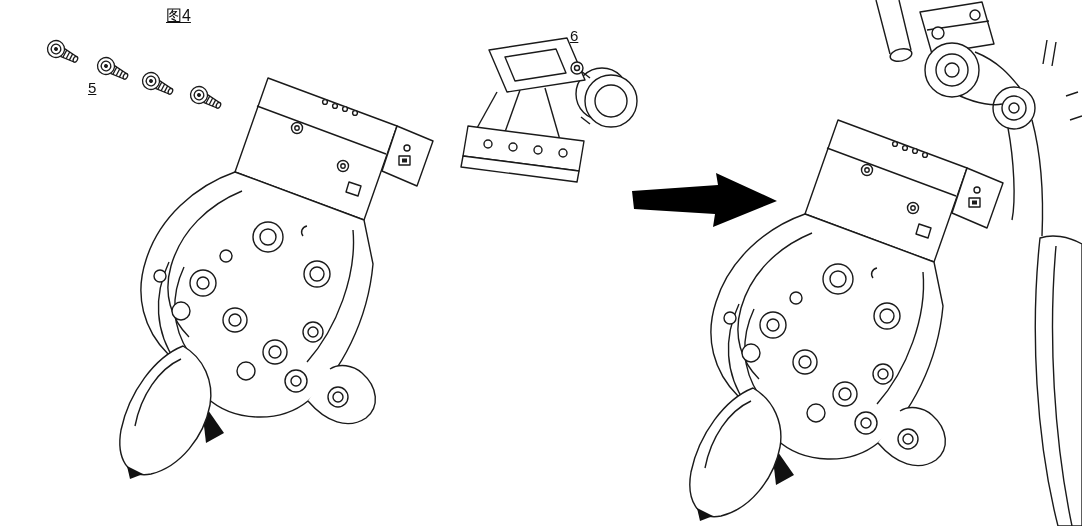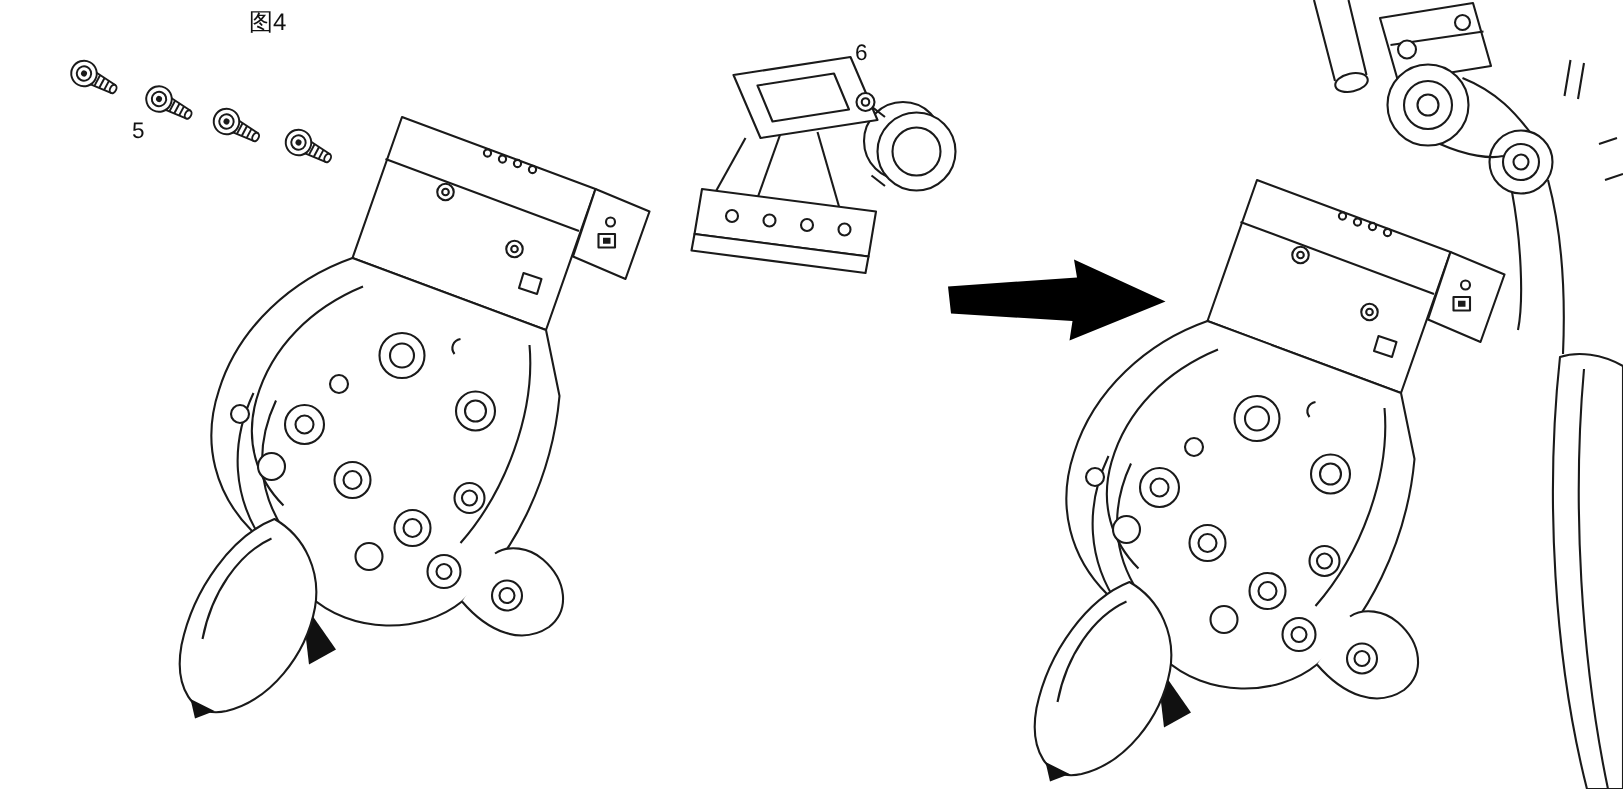--- a/index.html
+++ b/index.html
@@ -21,20 +21,21 @@
     top: 0;
     display: block;
   }
   .label {
     position: absolute;
     color: #111111;
     font-size: 15px;
     line-height: 1;
     user-select: none;
     white-space: nowrap;
+    text-decoration: underline;
   }
   .figure-label {
     font-size: 16px;
   }
 </style>
 </head>
 <body>
 
 <div class="canvas">
 

